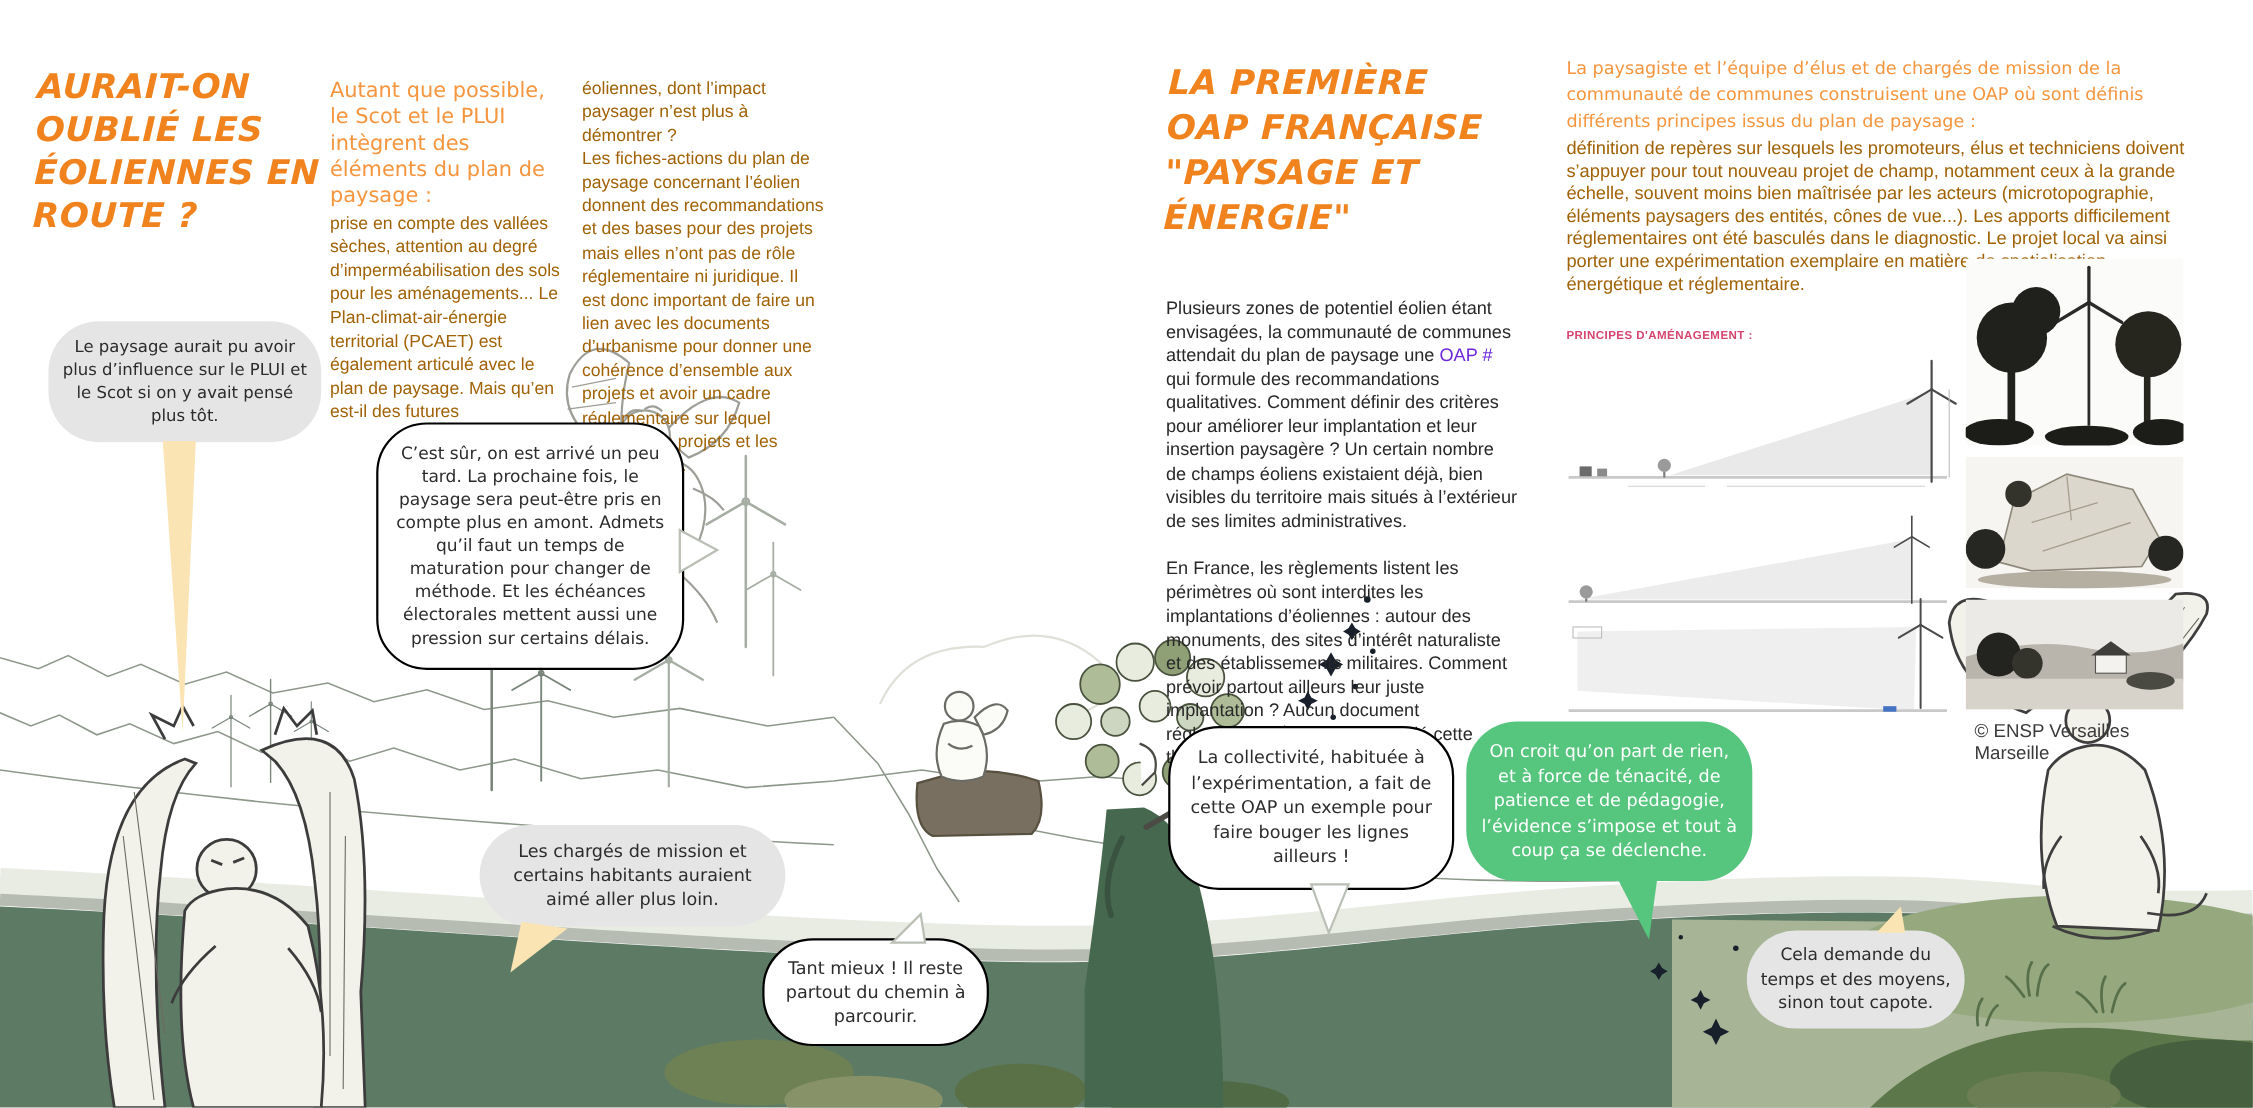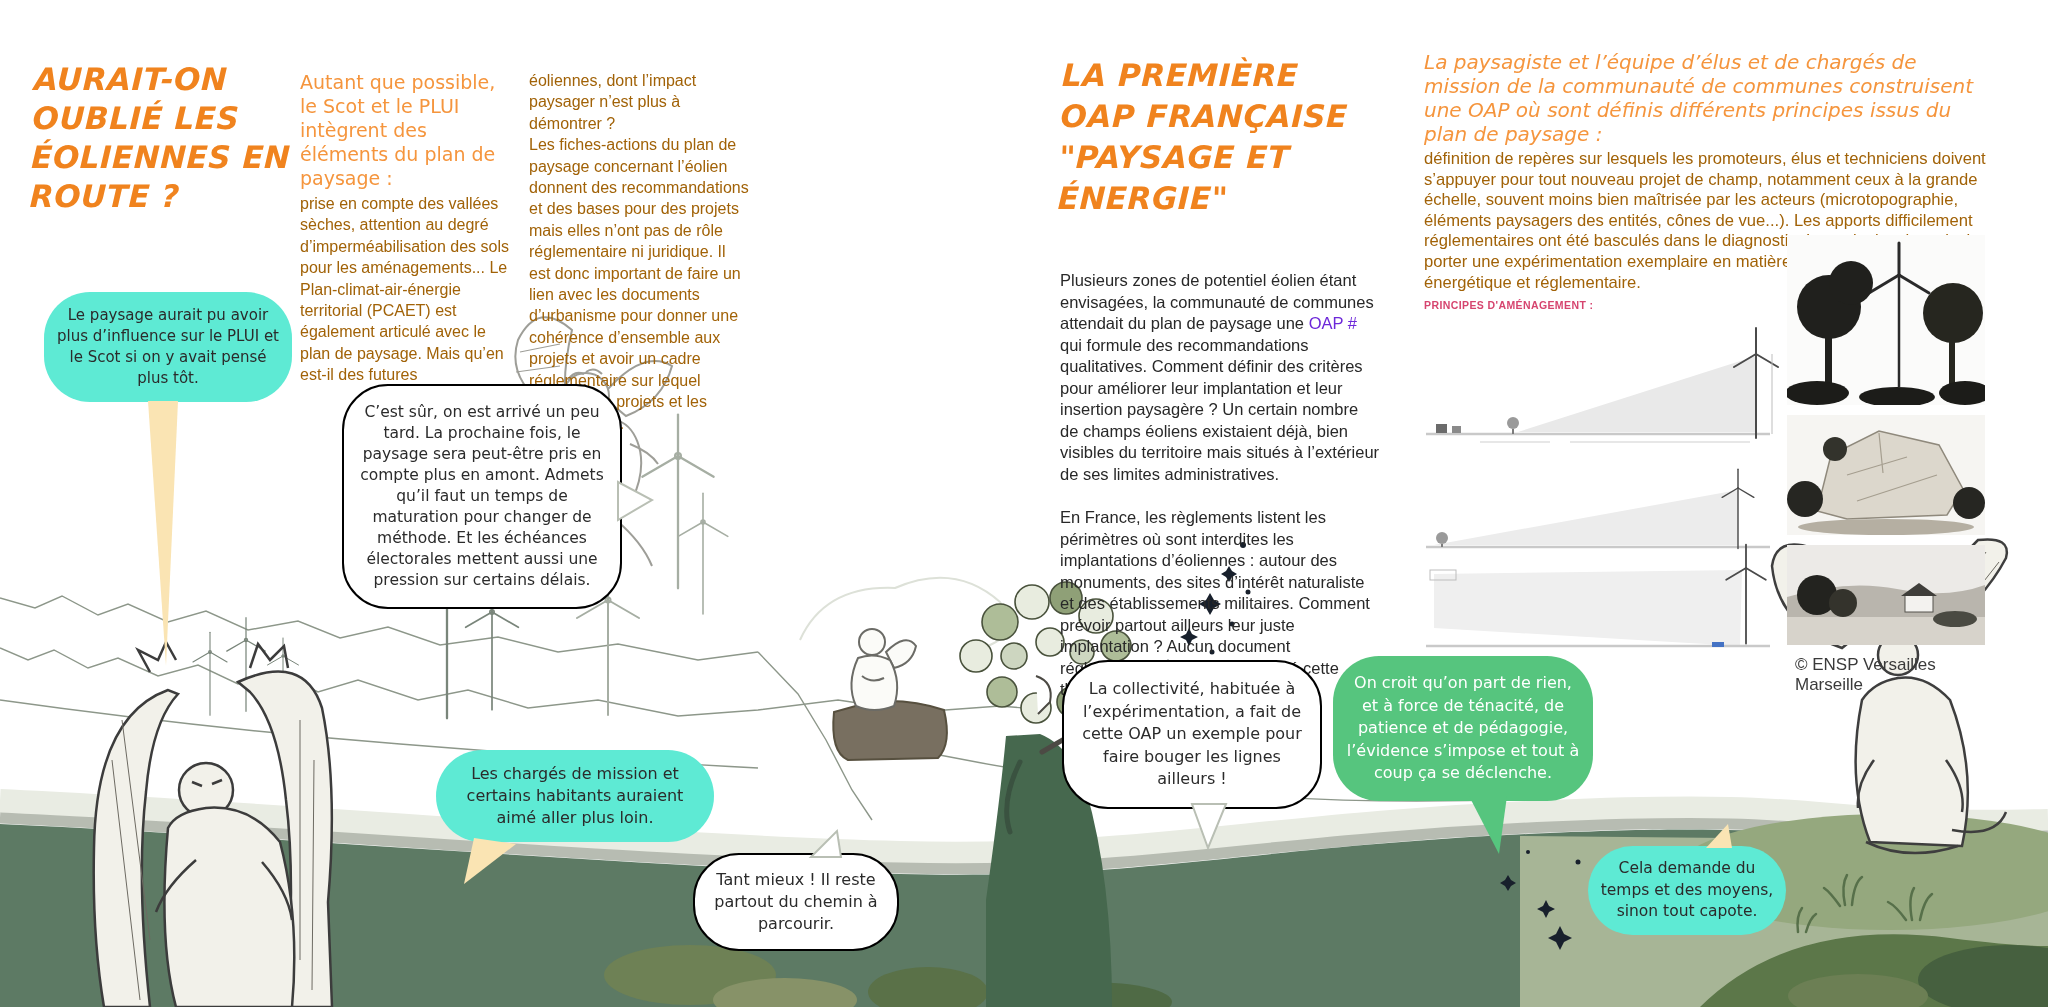--- a/index.html
+++ b/index.html
@@ -14,31 +14,31 @@
   
   .intro-orange{font-family:"DejaVu Sans",sans-serif;font-size:19px;line-height:24px;color:#f5953d;margin:0 0 3px 0;}
   .body-text{font-size:16px;line-height:21.4px;color:#a16207;margin:0;}
   .col2{left:300px;top:70px;width:214px;}
   .col3{left:529px;top:70px;width:220px;}
   .col4{left:1060px;top:270px;width:321px;font-size:16.5px;line-height:21.5px;}
   .col4 p{margin:0;}
   .col4 .p2{margin-top:22px;}
   .green-link{color:#6d28d9;}
   .col5{left:1424px;top:50px;width:568px;}
-  .col5 .intro-orange{font-size:20px;line-height:24px;font-style:italic;}
+  .col5 .intro-orange{font-size:16px;line-height:24px;}
   .col5 .body-text{font-size:16.6px;line-height:20.6px;}
   .fig-label{position:absolute;left:1424px;top:299px;z-index:2;font-size:10.5px;font-weight:bold;
         color:#d6456f;letter-spacing:.4px;}
   .credit{position:absolute;left:1795px;top:655px;width:193px;z-index:2;font-size:17px;color:#3a3a3a;text-align:left;}
   .photo{position:absolute;z-index:2;}
   
   .bubble{position:absolute;z-index:4;font-family:"DejaVu Sans",sans-serif;text-align:center;
         color:#2b2b2b;box-sizing:border-box;}
   .bubble .tail{position:absolute;overflow:visible;}
-  .cream{background:#5eead4;border-radius:46px;}
+  .cream{background:#e5e5e5;border-radius:46px;}
   .white{background:#ffffff;border:2px solid #000000;border-radius:46px;}
   .greenb{background:#56c57e;color:#ffffff;border-radius:46px;}
   .b1{left:44px;top:292px;width:248px;padding:13px 12px;font-size:15px;line-height:21px;}
   .b2{left:342px;top:384px;width:280px;padding:16px 13px;font-size:15.5px;line-height:21px;}
   .b3{left:436px;top:750px;width:278px;padding:13px 12px;font-size:16px;line-height:22px;}
   .b4{left:693px;top:853px;width:206px;padding:14px 10px;font-size:16px;line-height:22px;text-align:center;}
   .b5{left:1062px;top:660px;width:260px;padding:16px 12px;font-size:16px;line-height:22.5px;}
   .b6{left:1333px;top:656px;width:260px;padding:16px 12px;font-size:16px;line-height:22.5px;}
   .b7{left:1588px;top:846px;width:198px;padding:12px 10px;font-size:15.5px;line-height:21.5px;}
 </style>

